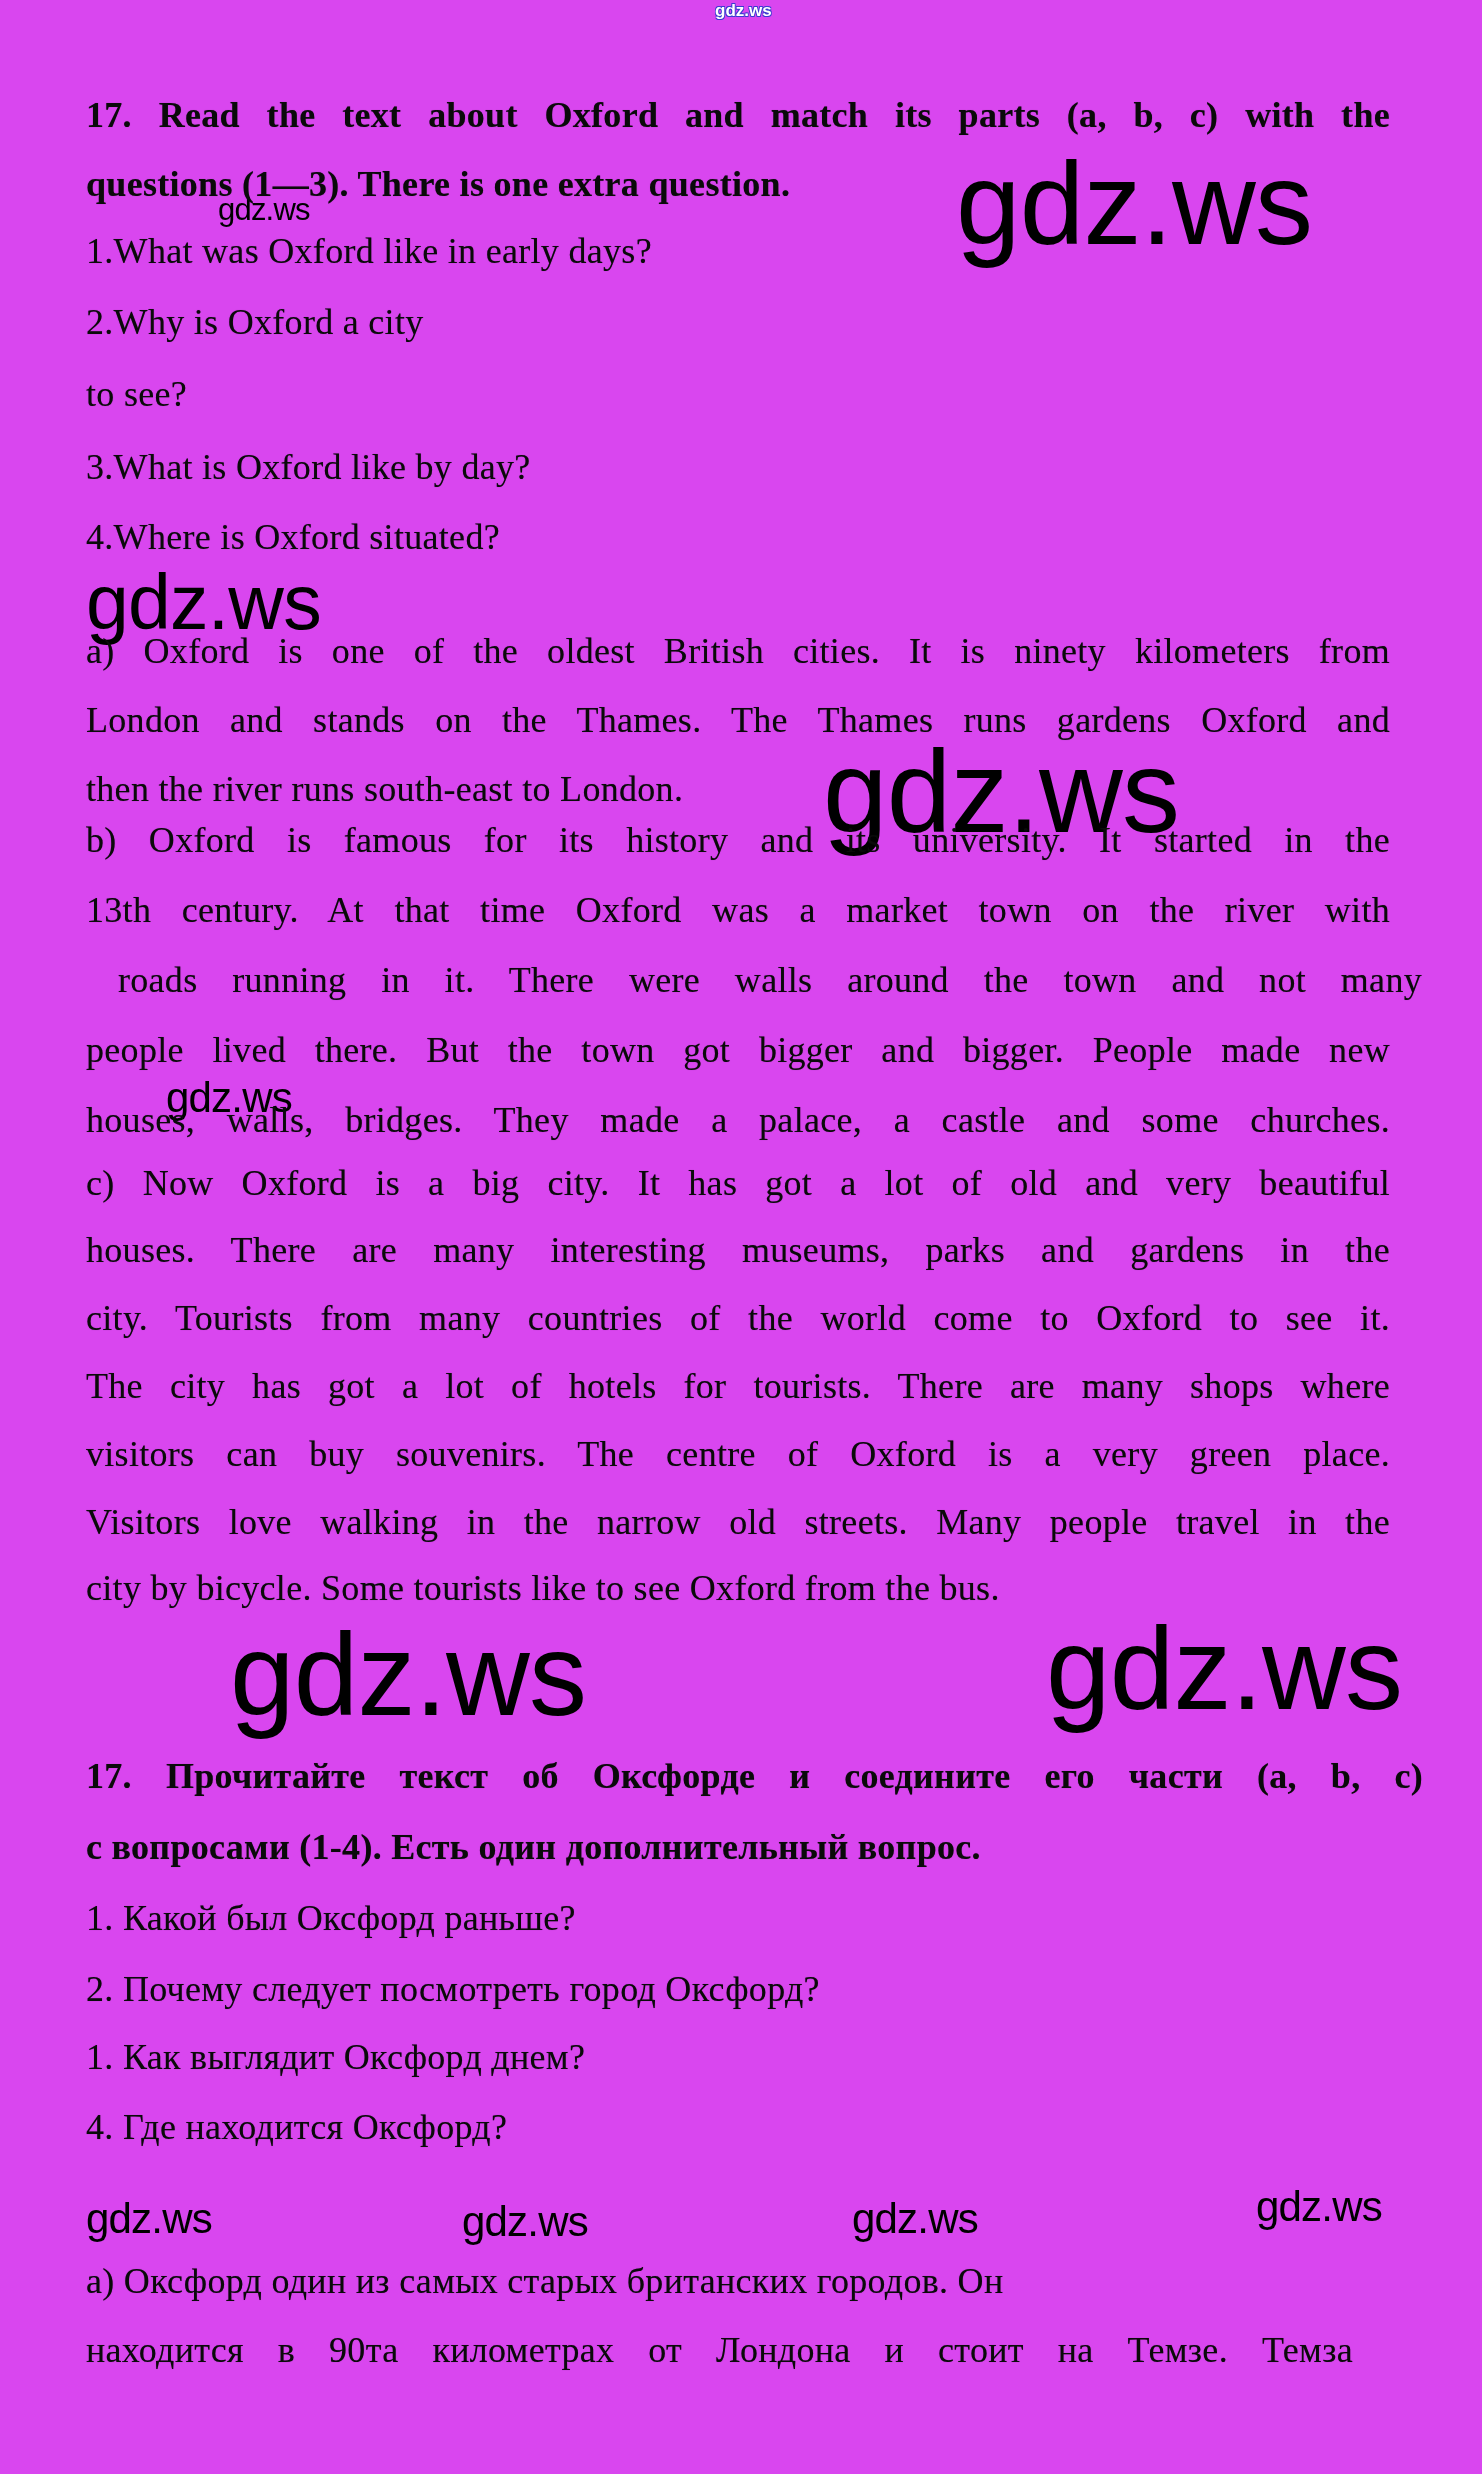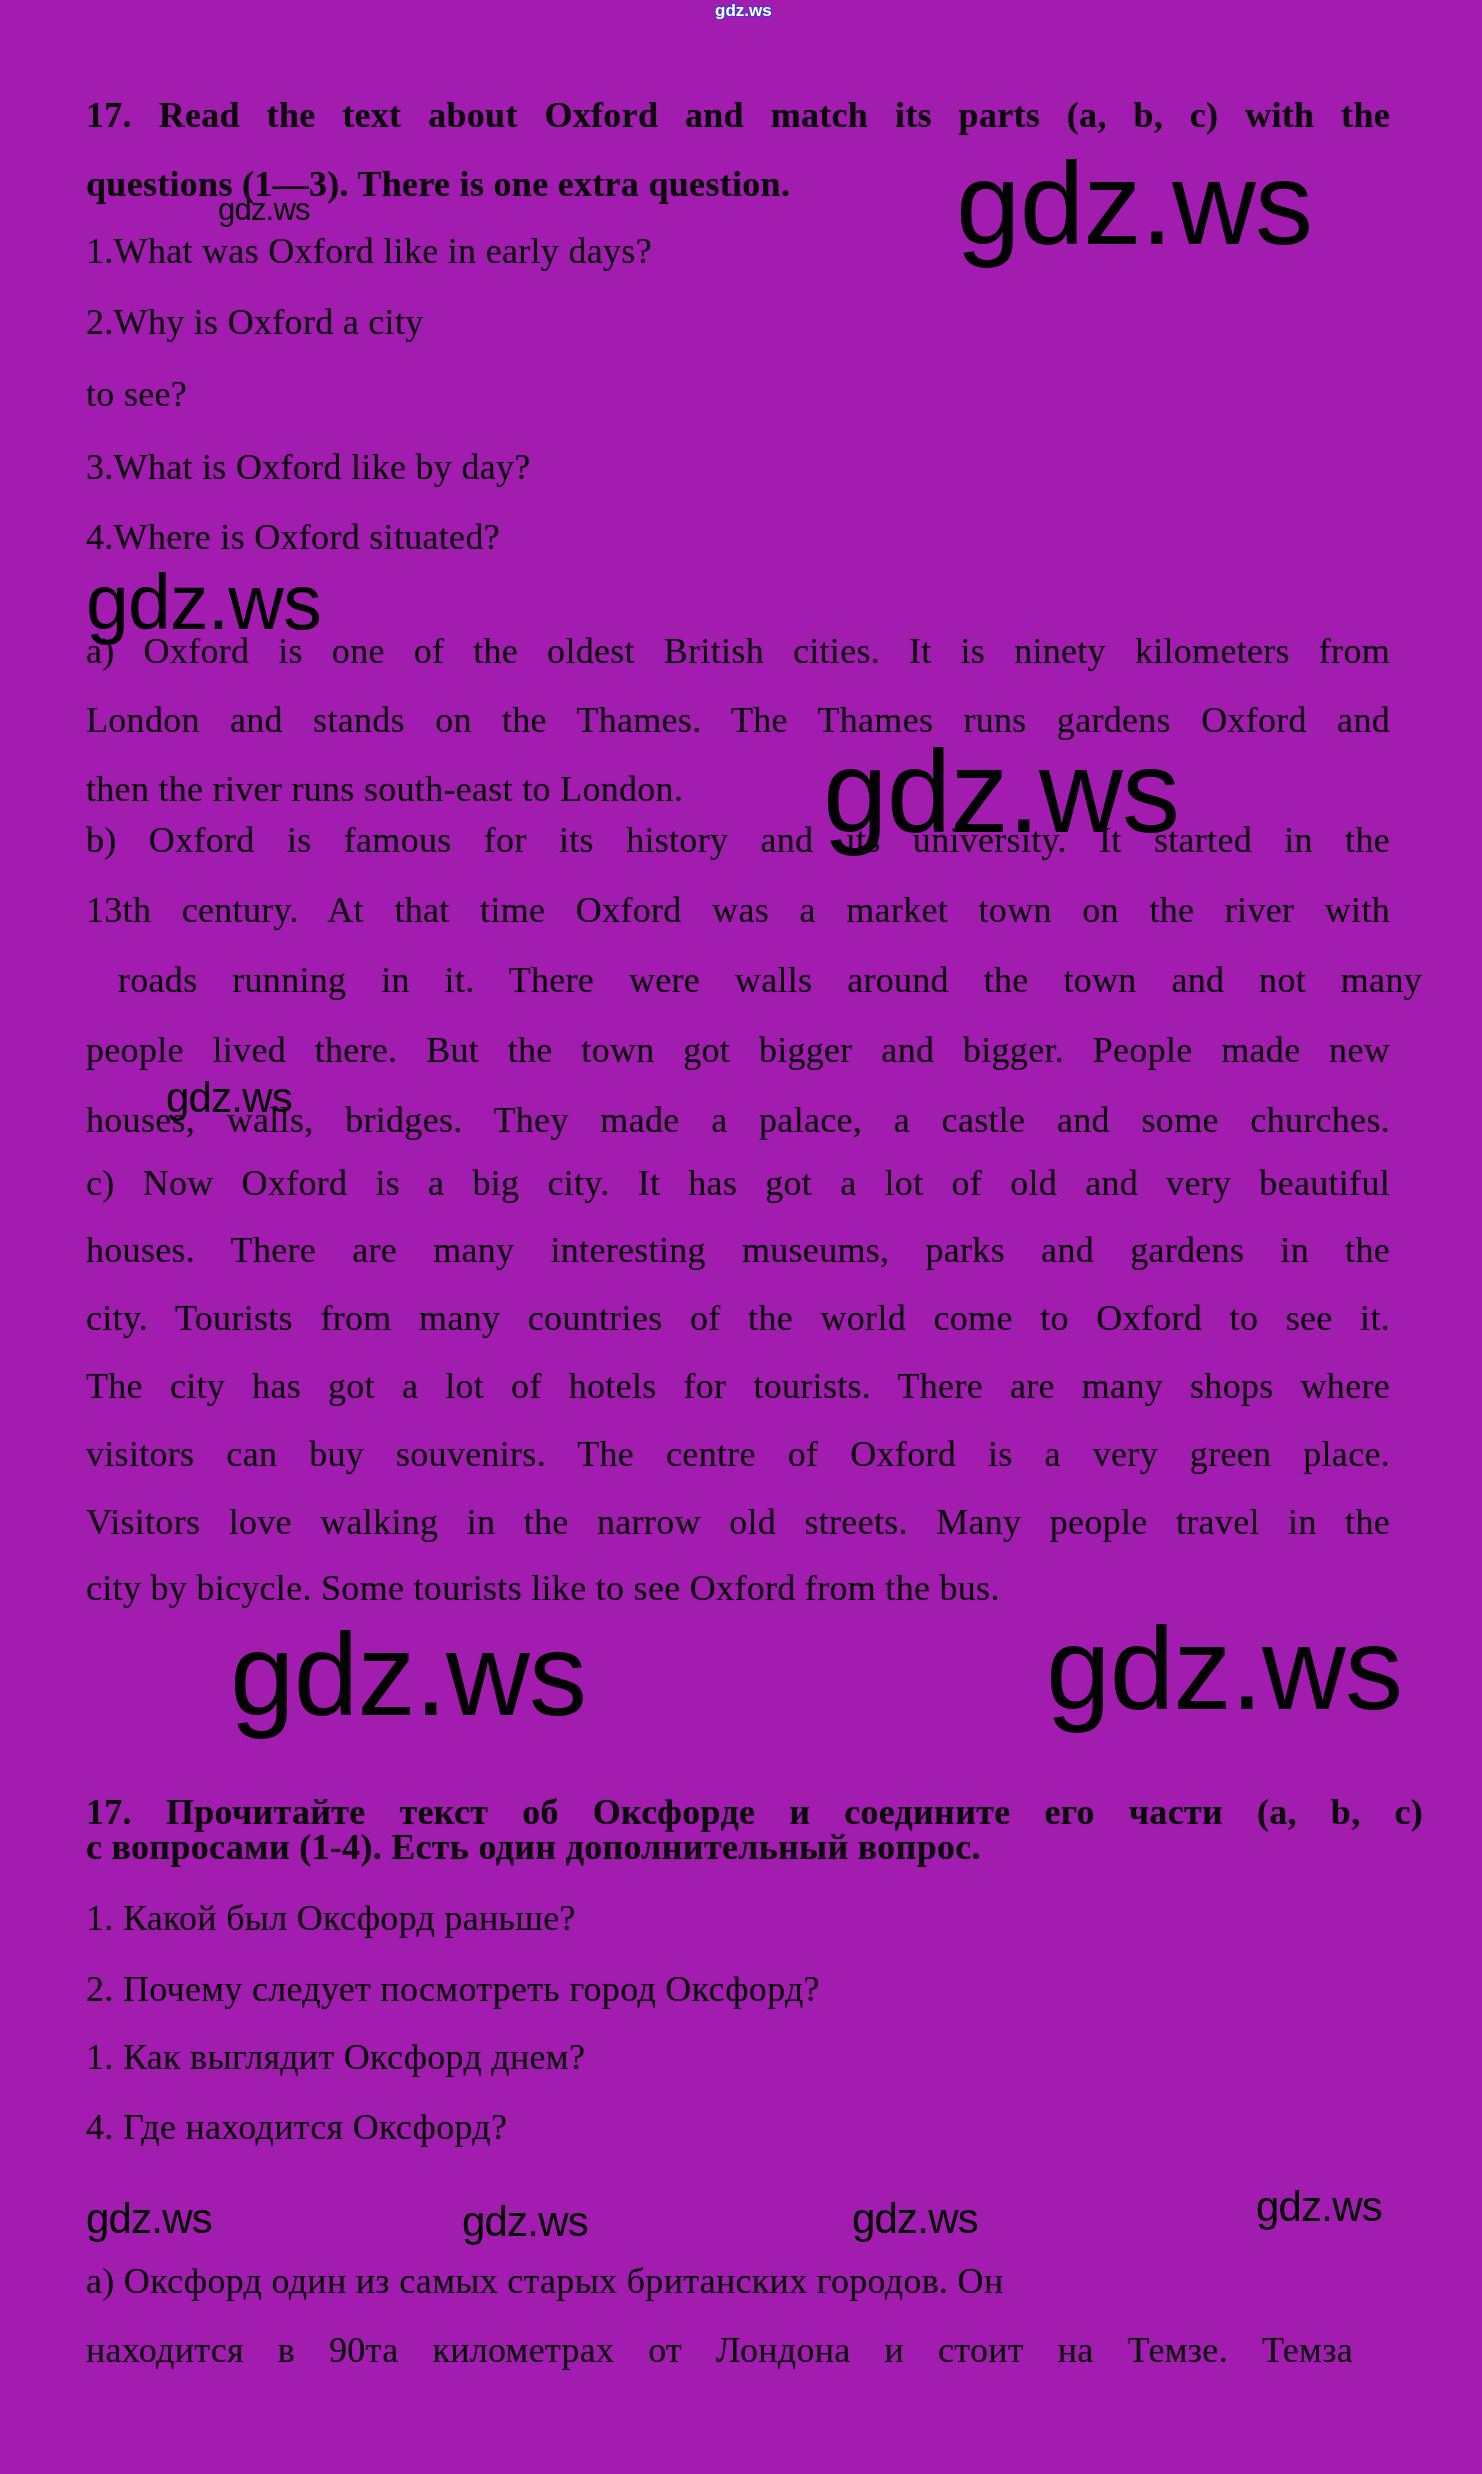--- a/index.html
+++ b/index.html
@@ -1,20 +1,20 @@
 <!DOCTYPE html>
 <html style="font-size:12.3px"><head>
 <meta charset="utf-8">
 <style>
   html, body { margin: 0; padding: 0; background: #ffffff; }
   #page {
     position: relative;
     width: 1483px;
     height: 2475px;
-    background: #a21caf;
+    background: #d946ef;
     overflow: hidden;
     font-family: "Liberation Serif", "DejaVu Serif", serif;
     color: #0a0a0a;
   }
   
   .ln {
     position: absolute;
     left: 86px;
     font-size: 36px;
     line-height: 1;
@@ -96,21 +96,21 @@
     <div class="ln fill" style="top:1165px;">c) Now Oxford is a big city. It has got a lot of old and very beautiful</div>
     <div class="ln fill" style="top:1232px;">houses. There are many interesting museums, parks and gardens in the</div>
     <div class="ln fill" style="top:1300px;">city. Tourists from many countries of the world come to Oxford to see it.</div>
     <div class="ln fill" style="top:1368px;">The city has got a lot of hotels for tourists. There are many shops where</div>
     <div class="ln fill" style="top:1436px;">visitors can buy souvenirs. The centre of Oxford is a very green place.</div>
     <div class="ln fill" style="top:1504px;">Visitors love walking in the narrow old streets. Many people travel in the</div>
     <div class="ln" style="top:1570px;">city by bicycle. Some tourists like to see Oxford from the bus.</div>
   </section>
 
   <section>
-    <div class="ln b fill fill-ru" style="top:1758px;margin-top:36px;">17. Прочитайте текст об Оксфорде и соедините его части (a, b, c)</div>
+    <div class="ln b fill fill-ru" style="top:1758px;">17. Прочитайте текст об Оксфорде и соедините его части (a, b, c)</div>
     <div class="ln b" style="top:1829px;">с вопросами (1-4). Есть один дополнительный вопрос.</div>
 
     <div class="ln" style="top:1900px;">1. Какой был Оксфорд раньше?</div>
     <div class="ln" style="top:1971px;">2. Почему следует посмотреть город Оксфорд?</div>
     <div class="ln" style="top:2039px;">1. Как выглядит Оксфорд днем?</div>
     <div class="ln" style="top:2109px;">4. Где находится Оксфорд?</div>
 
     <div class="ln" style="top:2263px;">а) Оксфорд один из самых старых британских городов. Он</div>
     <div class="ln fill fill-ru2" style="top:2332px;">находится в 90та километрах от Лондона и стоит на Темзе. Темза</div>
   </section>

